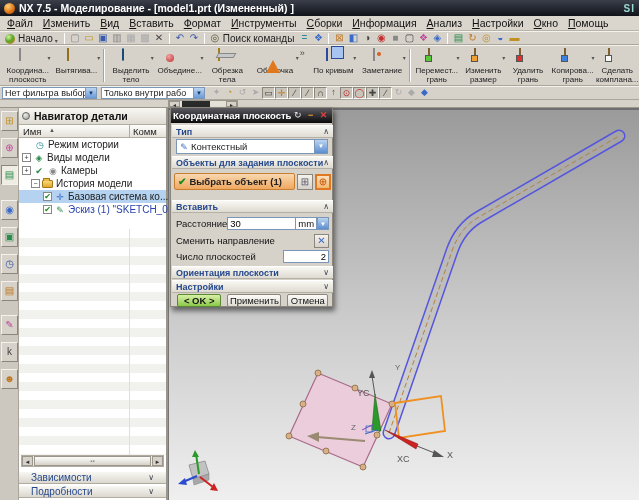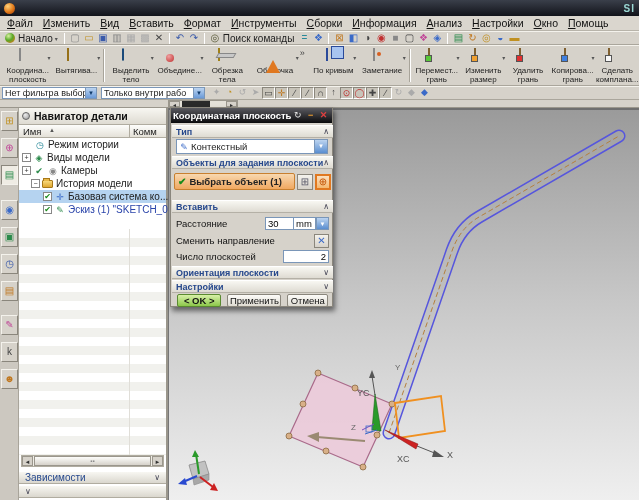--- a/index.html
+++ b/index.html
@@ -18,21 +18,21 @@
 
   
   .menubar{position:absolute;left:0;top:16px;width:639px;height:15px;background:#dad6ce;
     border-bottom:1px solid #b8b4aa;display:flex;align-items:center;padding-left:2px;}
   .menu-item{display:inline-block;padding:0 5px;font-size:10.5px;color:#111;cursor:default;}
   .menu-item::first-letter{text-decoration:underline;}
 
   
   .tb2{position:absolute;left:0;top:31px;width:639px;height:14px;background:#d6d2ca;
     border-top:1px solid #f4f2ec;border-bottom:1px solid #aaa69c;display:flex;align-items:center;padding-left:2px;}
-  .start-btn{display:flex;align-items:center;height:12px;padding:0 3px;font-size:10px;color:#222;}
+  .start-btn{display:flex;align-items:flex-end;height:12px;padding:0 3px;font-size:10px;color:#222;}
   .start-btn .sph{width:10px;height:10px;border-radius:50%;margin-right:3px;
      background:radial-gradient(circle at 35% 30%,#d8f0a0,#58a828 45%,#e07818 90%);}
   .ti{display:inline-block;width:14px;text-align:center;font-size:10px;line-height:12px;}
   .tsep{display:inline-block;width:1px;height:11px;background:#a8a49a;border-right:1px solid #fff;margin:0 3px;}
   .search-lbl{font-size:10px;color:#222;margin:0 3px 0 1px;}
   .binoc{color:#553;}
 
   .tb3{position:absolute;left:0;top:45px;width:639px;height:41px;background:#d6d2ca;
     border-top:1px solid #f4f2ec;border-bottom:1px solid #aaa69c;display:flex;align-items:stretch;padding:1px 0 1px 4px;}
   .big-btn{position:relative;display:flex;flex-direction:column;align-items:center;padding-top:2px;}
@@ -101,21 +101,21 @@
   .tico{width:12px;text-align:center;font-size:9px;margin-right:2px;flex:none;}
   .folder{width:11px;height:8px;background:linear-gradient(#f8d87a,#e0a830);border:1px solid #a87818;border-radius:1px;position:relative;margin-right:3px;flex:none;}
   .folder::before{content:"";position:absolute;left:0;top:-3px;width:5px;height:2px;background:#e8b848;border:1px solid #a87818;border-bottom:none;}
   .stripes{position:absolute;left:0;top:121px;width:100%;height:226px;
      background:repeating-linear-gradient(#ffffff 0 9px,#f1f1ed 9px 18px);}
   .stripes .vline{position:absolute;left:110px;top:0;width:1px;height:100%;background:#e0ded8;}
   .nav-hscroll{position:absolute;left:2px;top:347px;width:143px;height:12px;background:#efede6;border:1px solid #b0aca0;display:flex;align-items:center;}
   .nh-btn{width:11px;height:10px;font-size:6px;line-height:10px;text-align:center;color:#333;background:#d6d2ca;border:1px solid #9a968c;}
   .nh-thumb{flex:1;height:10px;margin:0 1px;background:linear-gradient(#fdfdfb,#d6d2ca);border:1px solid #9a968c;text-align:center;font-size:6px;color:#888;line-height:9px;}
   .drawer{position:absolute;left:0;width:100%;height:13px;background:linear-gradient(#f8f7f2,#dad7ce);
-     border-top:1px solid #fff;border-bottom:1px solid #b0aca0;display:flex;align-items:center;padding:0 6px;}
+     border-top:1px solid #fff;border-bottom:1px solid #b0aca0;display:flex;align-items:center;padding:0 12px;}
   .drawer .dl{font-size:10px;color:#26488c;flex:1;}
   .drawer .dc{font-size:8px;color:#445;}
 
   
   .viewport{position:absolute;left:168px;top:108px;width:471px;height:392px;border-left:1px solid #777;}
   .viewport svg{display:block;}
 
   
   .dialog{position:absolute;left:170px;top:107px;width:163px;height:200px;background:#d6d2ca;
      border:1px solid #8a867c;box-shadow:2px 4px 5px rgba(0,0,0,.5);z-index:5;}
@@ -149,20 +149,21 @@
   .c-dim{color:#aaa;} .c-dk{color:#444;} .c-teal{color:#2a8a9a;}
   .t-blue{color:#2a44aa;}
 </style>
 </head>
 <body>
 
 <div id="app">
 
   <div class="titlebar">
     <span class="nx-logo"></span>
+    <span class="t-text">NX 7.5 - Моделирование - [model1.prt (Измененный) ]</span>
     <span class="brand">SI</span>
   </div>
 
   <div class="menubar">
     <span class="menu-item">Файл</span>
     <span class="menu-item">Изменить</span>
     <span class="menu-item">Вид</span>
     <span class="menu-item">Вставить</span>
     <span class="menu-item">Формат</span>
     <span class="menu-item">Инструменты</span>
@@ -394,20 +395,21 @@
     <div class="nav-hscroll">
       <span class="nh-btn">◄</span>
       <span class="nh-thumb">▪▪</span>
       <span class="nh-btn">►</span>
     </div>
     <div class="drawer" style="top:363px">
       <span class="dl">Зависимости</span>
       <span class="dc">∨</span>
     </div>
     <div class="drawer" style="top:377px">
+      <span class="dl">Подробности</span>
       <span class="dc">∨</span>
     </div>
   </div>
 
   <div class="viewport">
     <svg width="471" height="392" viewBox="0 0 471 392" xmlns="http://www.w3.org/2000/svg">
       <defs>
         <linearGradient id="vpbg" x1="0" y1="0" x2="0" y2="1">
           <stop offset="0" stop-color="#9a9a9a"></stop>
             <stop offset="0.5" stop-color="#c8c8c8"></stop>
@@ -511,21 +513,21 @@
       <span class="sq-btn">⊞</span>
       <span class="sq-btn on">⊕</span>
     </div>
 
     <div class="dsec" style="top:92px">
       <span class="sl">Вставить</span>
       <span class="sc">∧</span>
     </div>
     <div class="drow" style="top:108px;height:15px">
       <span style="flex:1">Расстояние</span>
-      <input class="dinput" style="width: 29px;" value="30">
+      <input class="dinput" style="width: 69px;" value="30">
       <span class="dinput" style="width:22px;border-left:none;display:inline-block;line-height:11px">mm</span>
       <span class="spin">▼</span>
     </div>
     <div class="drow" style="top:125px;height:15px">
       <span style="flex:1">Сменить направление</span>
       <span class="sq-btn" style="width:15px;height:14px;line-height:12px;margin:0"><span class="c-lblue">✕</span></span>
     </div>
     <div class="drow" style="top:141px;height:15px">
       <span style="flex:1">Число плоскостей</span>
       <input class="dinput" style="width: 46px; text-align: right;" value="2">

